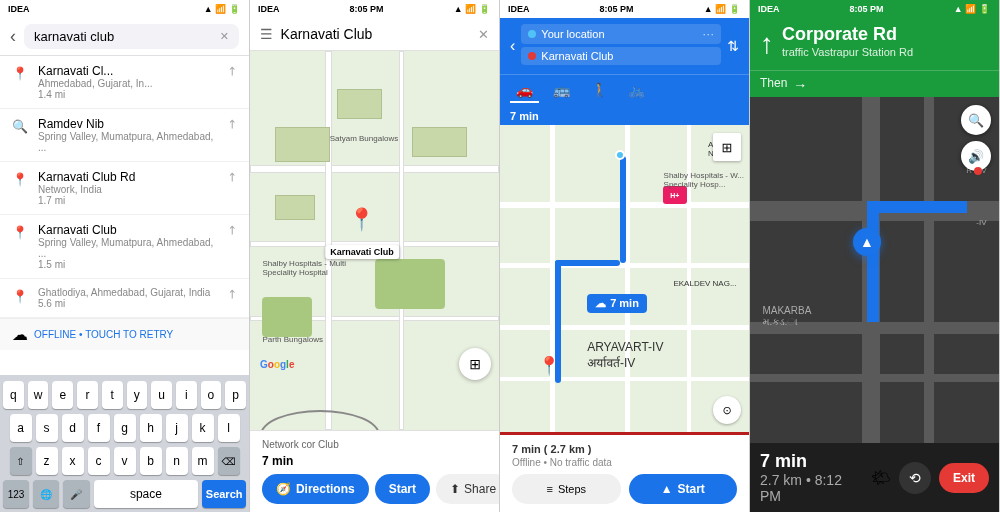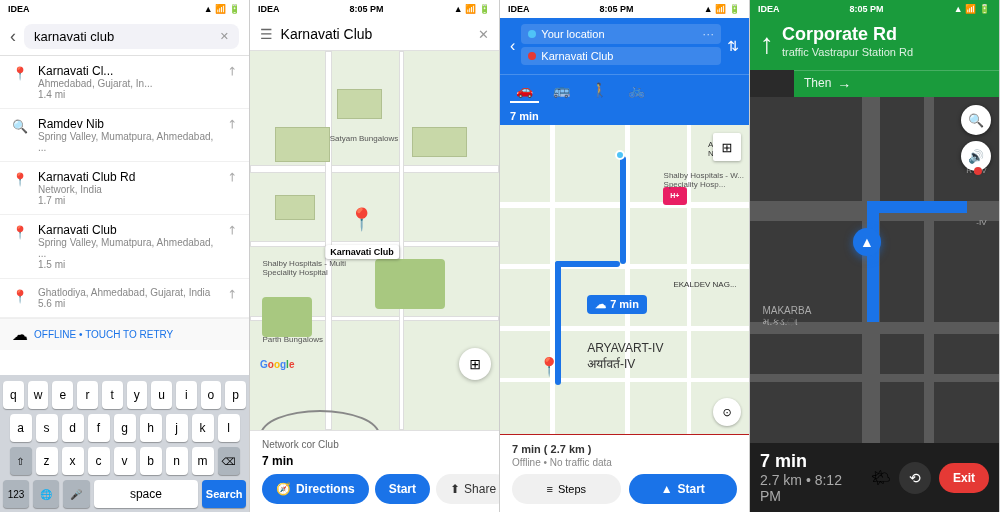--- a/index.html
+++ b/index.html
@@ -322,21 +322,21 @@
       height: 28px;
       display: flex;
       align-items: center;
       justify-content: center;
       box-shadow: 0 1px 3px rgba(0,0,0,0.3);
       font-size: 11px;
     }
     .dir-bottom {
       background: #fff;
       padding: 8px 12px;
-      border-top: 1px solid #b91c1c;
+      border-top: 3px solid #b91c1c;
     }
     .dir-bottom-info { font-size: 11px; color: #333; font-weight: 600; margin-bottom: 2px; }
     .dir-bottom-sub { font-size: 10px; color: #888; margin-bottom: 6px; }
     .dir-bottom-actions { display: flex; gap: 8px; }
     .btn-steps {
       flex: 1;
       background: #f0f0f0;
       border: none;
       border-radius: 20px;
       padding: 8px;
@@ -377,21 +377,20 @@
     .nav-instruction { flex: 1; }
     .nav-road-name { font-size: 18px; font-weight: 700; color: #fff; line-height: 1.2; }
     .nav-road-sub { font-size: 11px; color: rgba(255,255,255,0.85); }
     .nav-then {
       background: #1a9b3c;
       padding: 4px 10px 6px;
       display: flex;
       align-items: center;
       gap: 6px;
       border-top: 1px solid rgba(255,255,255,0.2);
-      margin-left: 44px;
     }
     .then-text { font-size: 12px; color: rgba(255,255,255,0.9); }
     .then-arrow { font-size: 14px; color: #fff; }
     .map-s4 {
       flex: 1;
       background: #3a3a3a;
       position: relative;
       overflow: hidden;
     }
     

